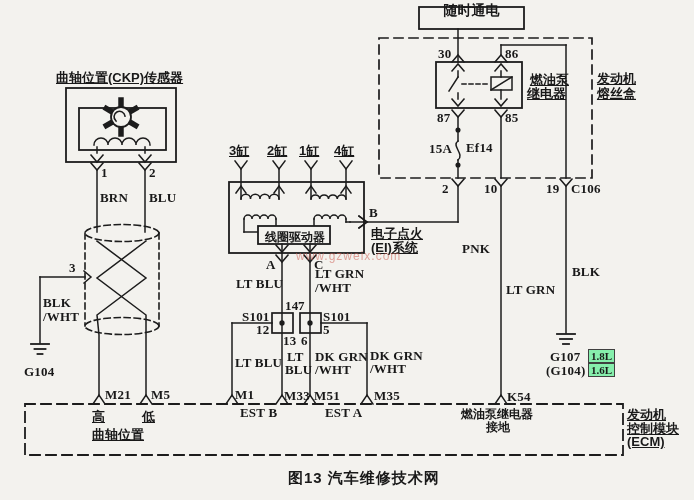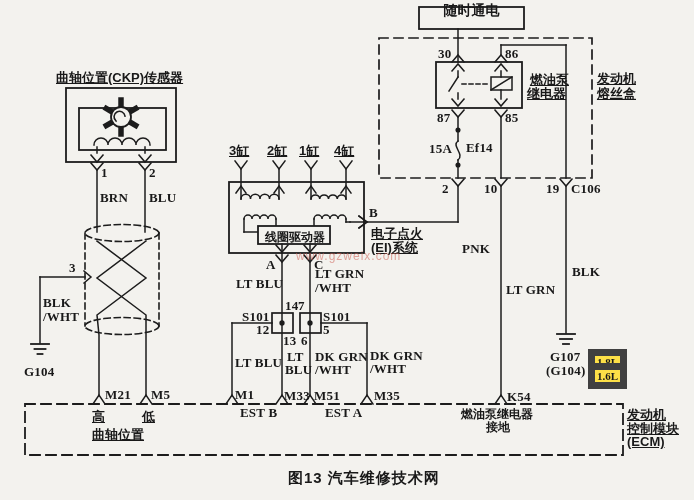--- a/index.html
+++ b/index.html
@@ -10,23 +10,23 @@
   }
   #stage svg{position:absolute;left:0;top:0;}
   .lbl{position:absolute;white-space:nowrap;color:#191919;line-height:1.06;}
   .lat13{font:700 13px "Liberation Serif","DejaVu Serif",serif;letter-spacing:.2px;}
   .zh14{font:700 14px "Liberation Sans","DejaVu Sans",sans-serif;}
   .zh13{font:700 13px "Liberation Sans","DejaVu Sans",sans-serif;text-decoration:underline;}
   .zh12{font:700 12px "Liberation Sans","DejaVu Sans",sans-serif;}
   .zh15{font:700 15px "Liberation Sans","DejaVu Sans",sans-serif;letter-spacing:1px;}
   .ctr{text-align:center;}
   .engbox{
-    position:absolute;border:7px solid #404040;padding:0 2px;
+    position:absolute;border:1px solid #404040;padding:0 2px;
     font:700 11px "Liberation Serif","DejaVu Serif",serif;
-    line-height:12px;color:#191919;background:#fde047;
+    line-height:12px;color:#191919;background:#86efac;
   }
   .wm{position:absolute;color:rgba(205,92,82,.55);white-space:nowrap;}
   .wm1{font:700 16px "Liberation Sans","DejaVu Sans",sans-serif;letter-spacing:2px;}
   .wm2{font:400 12px "Liberation Sans","DejaVu Sans",sans-serif;letter-spacing:1px;}
 </style>
 </head>
 <body>
 
 <div id="stage">
 

